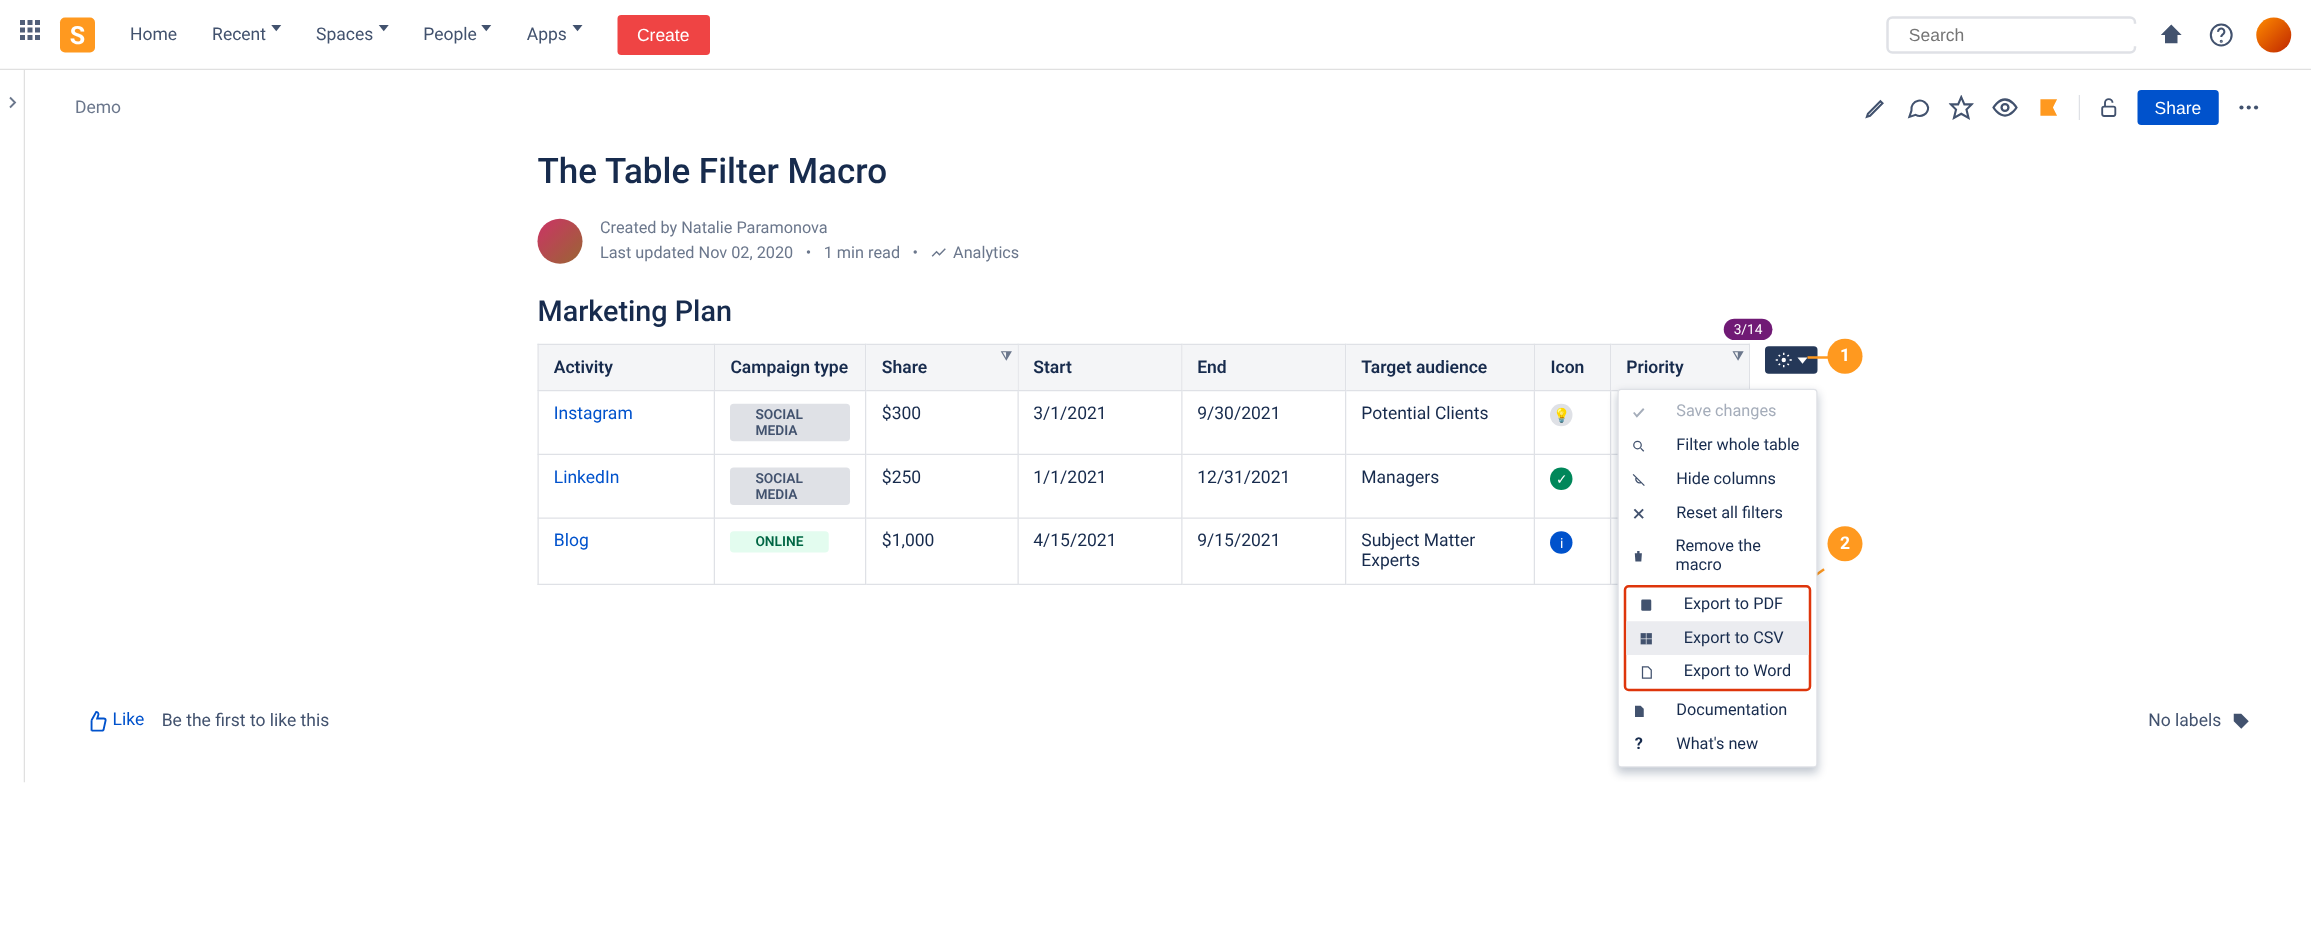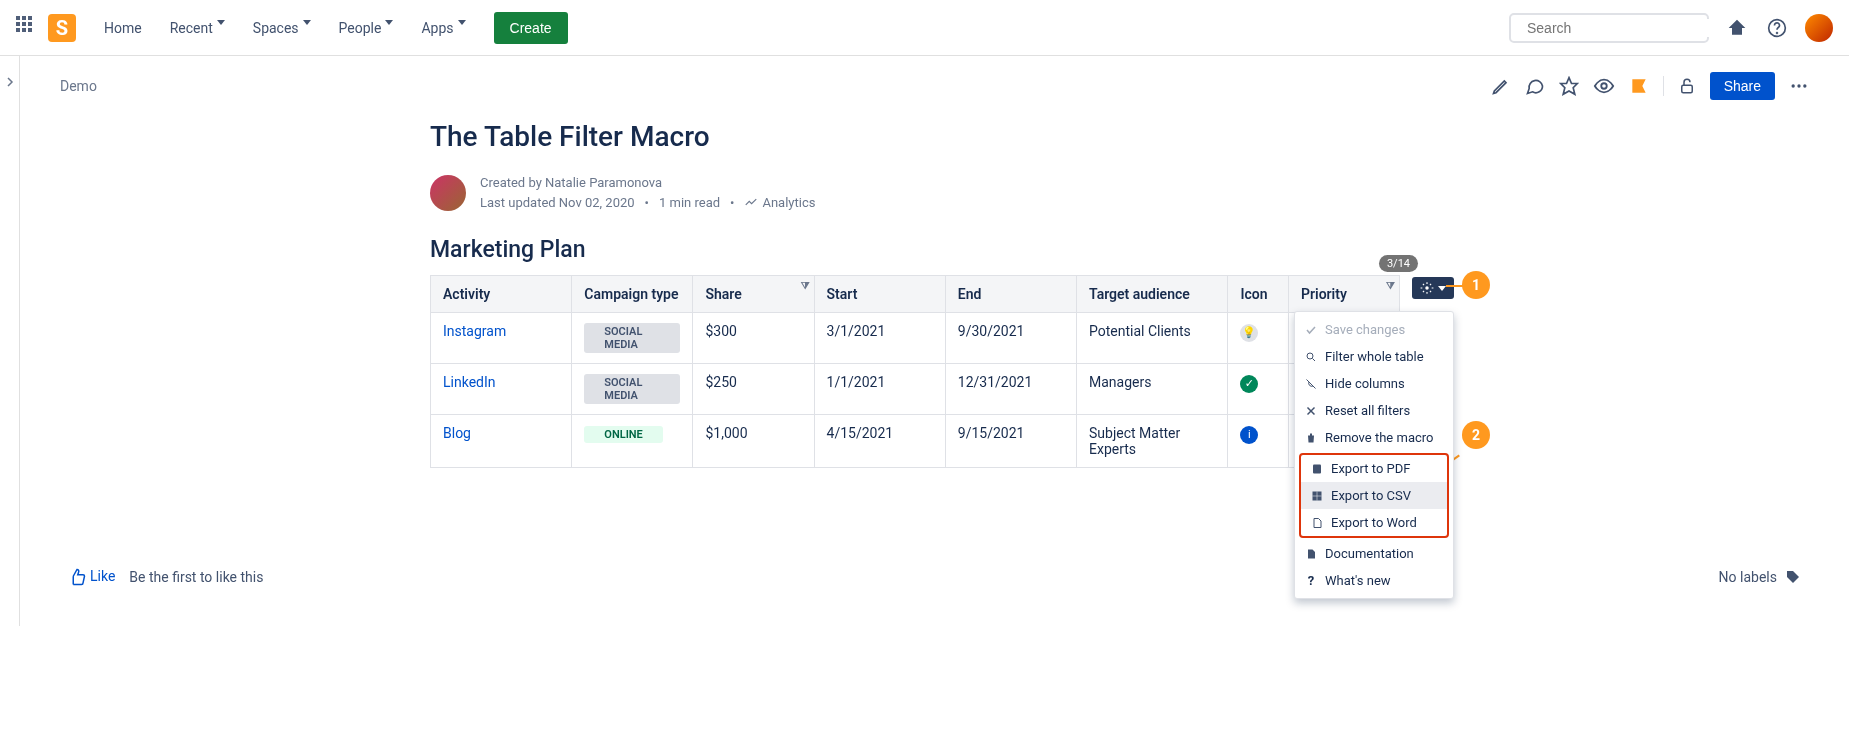--- a/index.html
+++ b/index.html
@@ -4,21 +4,21 @@
 <style>
   * { box-sizing: border-box; }
   body { margin: 0; font-family: -apple-system, BlinkMacSystemFont, "Segoe UI", Roboto, sans-serif; font-size: 14px; color: #172b4d; background: #fff; }
   .topbar { display: flex; align-items: center; height: 56px; padding: 0 16px; border-bottom: 1px solid #e0e0e0; gap: 8px; }
   .apps-grid { width: 24px; height: 24px; display: grid; grid-template-columns: repeat(3,4px); grid-template-rows: repeat(3,4px); gap: 2px; cursor: pointer; }
   .apps-grid span { background: #505f79; }
   .logo { width: 28px; height: 28px; background: #ff991f; border-radius: 4px; display: flex; align-items: center; justify-content: center; color: #fff; font-weight: bold; font-size: 20px; margin-right: 8px; }
   .nav-links { display: flex; gap: 4px; }
   .nav-link { padding: 8px 12px; color: #42526e; cursor: pointer; display: flex; align-items: flex-start; gap: 4px; }
   .chevron-down { border-left: 4px solid transparent; border-right: 4px solid transparent; border-top: 5px solid #42526e; }
-  .create-btn { background: #15803d; color: #fff; border: none; padding: 8px 16px; border-radius: 3px; font-size: 14px; cursor: pointer; margin-left: 8px; }
+  .create-btn { background: #ef4444; color: #fff; border: none; padding: 8px 16px; border-radius: 3px; font-size: 14px; cursor: pointer; margin-left: 8px; }
   .spacer { flex: 1; }
   .search-box { display: flex; align-items: center; border: 2px solid #dfe1e6; border-radius: 5px; padding: 4px 8px; width: 200px; gap: 6px; }
   .search-box input { border: none; outline: none; font-size: 14px; flex: 1; color: #6d28d9; }
   .top-icon { width: 24px; height: 24px; display: flex; align-items: center; justify-content: center; cursor: pointer; color: #42526e; margin-left: 8px; }
   .avatar { width: 28px; height: 28px; border-radius: 50%; background: linear-gradient(135deg,#ff8b00,#bf2600); margin-left: 8px; cursor: pointer; }
   .page { display: flex; }
   .sidebar-collapse { width: 20px; border-right: 1px solid #e0e0e0; display: flex; align-items: flex-start; justify-content: center; padding-top: 20px; cursor: pointer; color: #6b778c; }
   .content { flex: 1; padding: 16px 40px 40px 40px; position: relative; }
   .breadcrumb-row { display: flex; align-items: center; justify-content: space-between; }
   .breadcrumb { color: #6b778c; font-size: 14px; }
@@ -40,24 +40,24 @@
   th { background: #f4f5f7; font-weight: 600; position: relative; }
   .filter-icon { position: absolute; top: 4px; right: 4px; font-size: 10px; color: #6b778c; }
   td a { color: #0052cc; text-decoration: none; }
   .tag { display: inline-block; padding: 2px 20px; border-radius: 3px; font-size: 11px; font-weight: 600; }
   .tag-grey { background: #dfe1e6; color: #42526e; }
   .tag-green { background: #e3fcef; color: #006644; }
   .status-icon { width: 18px; height: 18px; border-radius: 50%; display: inline-flex; align-items: center; justify-content: center; color: #fff; font-size: 11px; }
   .status-light { background: #dfe1e6; }
   .status-green { background: #00875a; }
   .status-blue { background: #0052cc; }
-  .filter-badge { position: absolute; top: -20px; right: -8px; background: #737373; color: #fff; font-size: 11px; padding: 2px 8px; border-radius: 10px; }
+  .filter-badge { position: absolute; top: -20px; right: -8px; background: #701a75; color: #fff; font-size: 11px; padding: 2px 8px; border-radius: 10px; }
   .gear-dropdown { position: absolute; top: 2px; right: -44px; background: #253858; color: #fff; padding: 4px 8px; border-radius: 3px; display: flex; align-items: center; gap: 4px; cursor: pointer; }
   .dropdown-menu { position: absolute; top: 36px; right: -44px; width: 160px; background: #fff; border: 1px solid #dfe1e6; border-radius: 3px; box-shadow: 0 4px 8px rgba(9,30,66,0.25); padding: 4px 0; z-index: 10; }
-  .dropdown-item { padding: 6px 10px; display: flex; align-items: center; gap: 8px; font-size: 13px; cursor: pointer; }
+  .dropdown-item { padding: 6px 10px; display: flex; align-items: center; gap: 24px; font-size: 13px; cursor: pointer; }
   .dropdown-item.disabled { color: #a5adba; cursor: default; }
   .dropdown-item.highlighted { background: #ebecf0; }
   .export-group { border: 2px solid #de350b; border-radius: 4px; margin: 2px 4px; }
   .callout { position: absolute; width: 28px; height: 28px; border-radius: 50%; background: #ff991f; color: #fff; display: flex; align-items: center; justify-content: center; font-weight: bold; font-size: 14px; }
   .callout-line { position: absolute; height: 2px; background: #ff991f; }
   .footer-row { display: flex; align-items: center; justify-content: space-between; margin-top: 100px; padding: 0 8px; font-size: 14px; color: #42526e; }
   .like-section { display: flex; align-items: center; gap: 14px; }
   .like-btn { color: #0052cc; cursor: pointer; display: flex; align-items: flex-start; gap: 4px; }
   svg { display: block; }
 </style>

